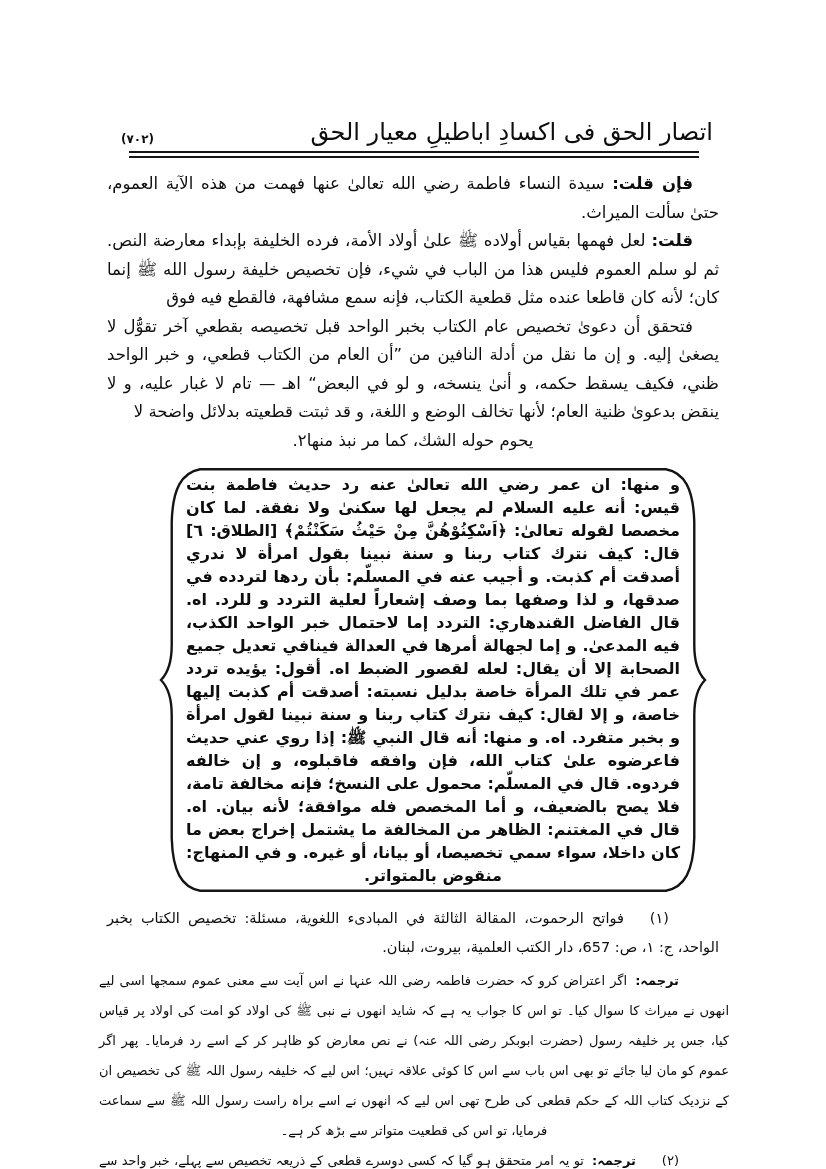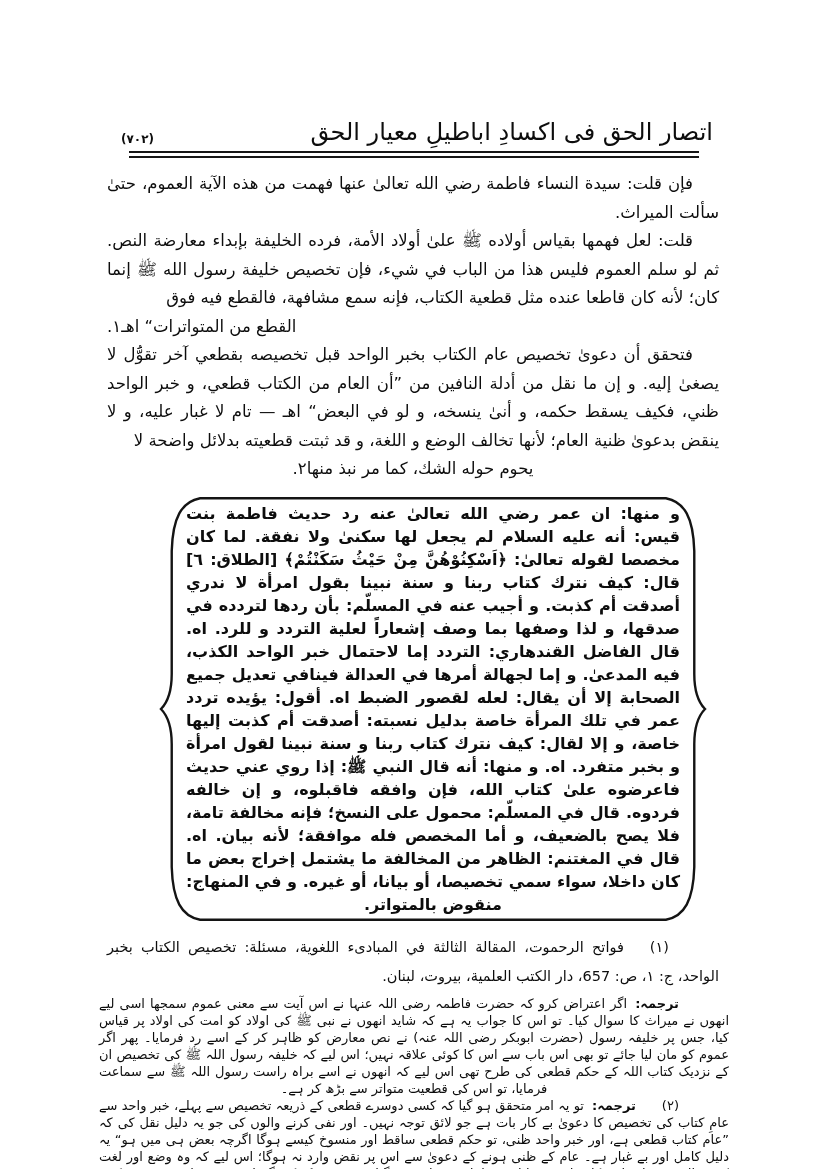--- a/index.html
+++ b/index.html
@@ -42,21 +42,21 @@
   .header-rule { margin: 5px 20px 0 22px; }
 
   
   .main {
     font-size: 16.5px;
     line-height: 28.5px;
     text-align: justify;
     margin-top: 12px;
   }
   .para { margin: 0; text-indent: 26px; }
-  .para b { font-weight: normal; }
+  .para b { font-weight: bold; }
   .tail-left  { text-align: left;  text-indent: 0; line-height: 28.5px; }
   .tail-center{ text-align: center; text-indent: 0; line-height: 28.5px; }
 
   
   .hadith-box {
     position: relative;
     margin: 9px 12px 8px 52px;
   }
   .ornate-frame {
     position: absolute;
@@ -79,21 +79,21 @@
     text-align: justify;
   }
   .fn-arabic {
     font-size: 14.5px;
     line-height: 29px;
     text-indent: 50px;
     margin-top: 8px;
   }
   .fn-urdu {
     font-size: 13px;
-    line-height: 17px;
+    line-height: 30px;
     text-indent: 50px;
     text-align-last: center;
     margin-left: -8px;
     margin-right: -10px;
   }
   .urdu-first { margin-top: 4px; }
   .fn-num { margin-left: 26px; }
   .fn-lead { font-weight: bold; margin-left: 8px; }
 </style>
 </head>
@@ -104,21 +104,20 @@
 
     <div class="header">
       <div class="book-title">اتصار الحق فی اکسادِ اباطیلِ معیار الحق</div>
       <div class="page-number">(٧٠٢)</div>
     </div>
     <div class="rule header-rule"></div>
 
     <div class="main">
       <p class="para"><b>فإن قلت:</b> <span>سيدة النساء فاطمة رضي الله تعالىٰ عنها فهمت من هذه الآية العموم، حتىٰ سألت الميراث.</span></p>
       <p class="para"><b>قلت:</b> <span>لعل فهمها بقياس أولاده ﷺ علىٰ أولاد الأمة، فرده الخليفة بإبداء معارضة النص. ثم لو سلم العموم فليس هذا من الباب في شيء، فإن تخصيص خليفة رسول الله ﷺ إنما كان؛ لأنه كان قاطعا عنده مثل قطعية الكتاب، فإنه سمع مشافهة، فالقطع فيه فوق</span></p>
-      <div class="tail-left">القطع من المتواترات“ اهـ١.</div>
       <p class="para"><span>فتحقق أن دعوىٰ تخصيص عام الكتاب بخبر الواحد قبل تخصيصه بقطعي آخر تقوُّل لا يصغىٰ إليه. و إن ما نقل من أدلة النافين من ”أن العام من الكتاب قطعي، و خبر الواحد ظني، فكيف يسقط حكمه، و أنىٰ ينسخه، و لو في البعض“ اهـ — تام لا غبار عليه، و لا ينقض بدعوىٰ ظنية العام؛ لأنها تخالف الوضع و اللغة، و قد ثبتت قطعيته بدلائل واضحة لا</span></p>
       <div class="tail-center">يحوم حوله الشك، كما مر نبذ منها٢.</div>
     </div>
 
     <div class="hadith-box">
       <svg class="ornate-frame" viewBox="0 0 560 246" preserveAspectRatio="none" aria-hidden="true">
         <path d="M 42 3 L 518 3 C 537 5 546 14 547 33 L 547 103 C 547 112 551 119 558 123 C 551 127 547 134 547 143 L 547 213 C 546 232 537 241 518 243 L 42 243 C 23 241 14 232 13 213 L 13 143 C 13 134 9 127 2 123 C 9 119 13 112 13 103 L 13 33 C 14 14 23 5 42 3 Z" fill="none" stroke="#141414" stroke-width="2.4" vector-effect="non-scaling-stroke"></path>
       </svg>
       <div class="box-text">و منها: ان عمر رضي الله تعالىٰ عنه رد حديث فاطمة بنت قيس: أنه عليه السلام لم يجعل لها سكنىٰ ولا نفقة. لما كان مخصصا لقوله تعالىٰ: ﴿اَسْكِنُوْهُنَّ مِنْ حَيْثُ سَكَنْتُمْ﴾ [الطلاق: ٦] قال: كيف نترك كتاب ربنا و سنة نبينا بقول امرأة لا ندري أصدقت أم كذبت. و أجيب عنه في المسلّم: بأن ردها لتردده في صدقها، و لذا وصفها بما وصف إشعاراً لعلية التردد و للرد. اه. قال الفاضل القندهاري: التردد إما لاحتمال خبر الواحد الكذب، فيه المدعىٰ. و إما لجهالة أمرها في العدالة فينافي تعديل جميع الصحابة إلا أن يقال: لعله لقصور الضبط اه. أقول: يؤيده تردد عمر في تلك المرأة خاصة بدليل نسبته: أصدقت أم كذبت إليها خاصة، و إلا لقال: كيف نترك كتاب ربنا و سنة نبينا لقول امرأة و بخبر متفرد. اه. و منها: أنه قال النبي ﷺ: إذا روي عني حديث فاعرضوه علىٰ كتاب الله، فإن وافقه فاقبلوه، و إن خالفه فردوه. قال في المسلّم: محمول على النسخ؛ فإنه مخالفة تامة، فلا يصح بالضعيف، و أما المخصص فله موافقة؛ لأنه بيان. اه. قال في المغتنم: الظاهر من المخالفة ما يشتمل إخراج بعض ما كان داخلا، سواء سمي تخصيصا، أو بيانا، أو غيره. و في المنهاج: منقوض بالمتواتر.</div>
     </div>

